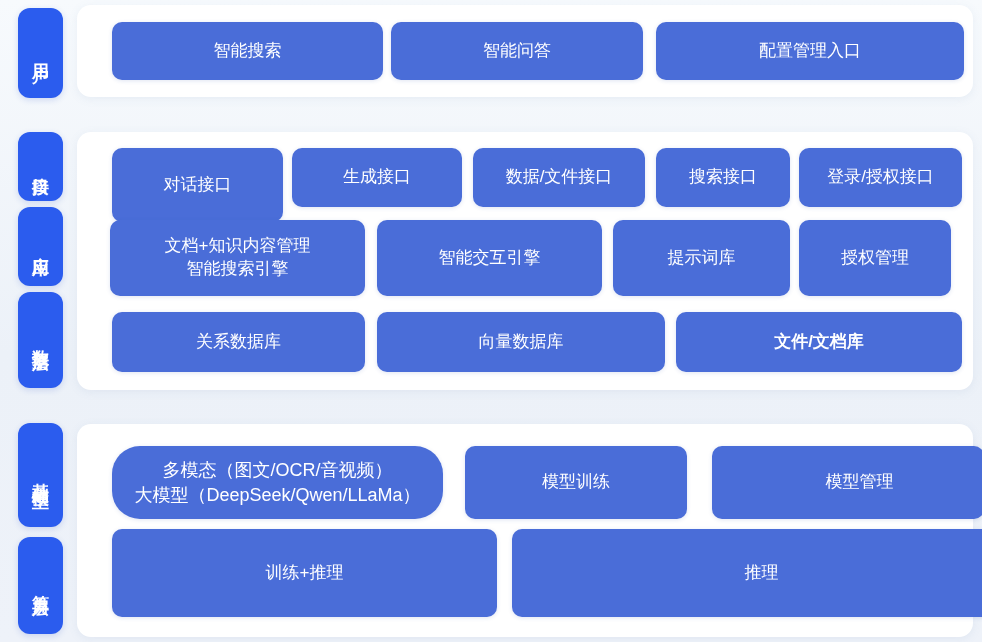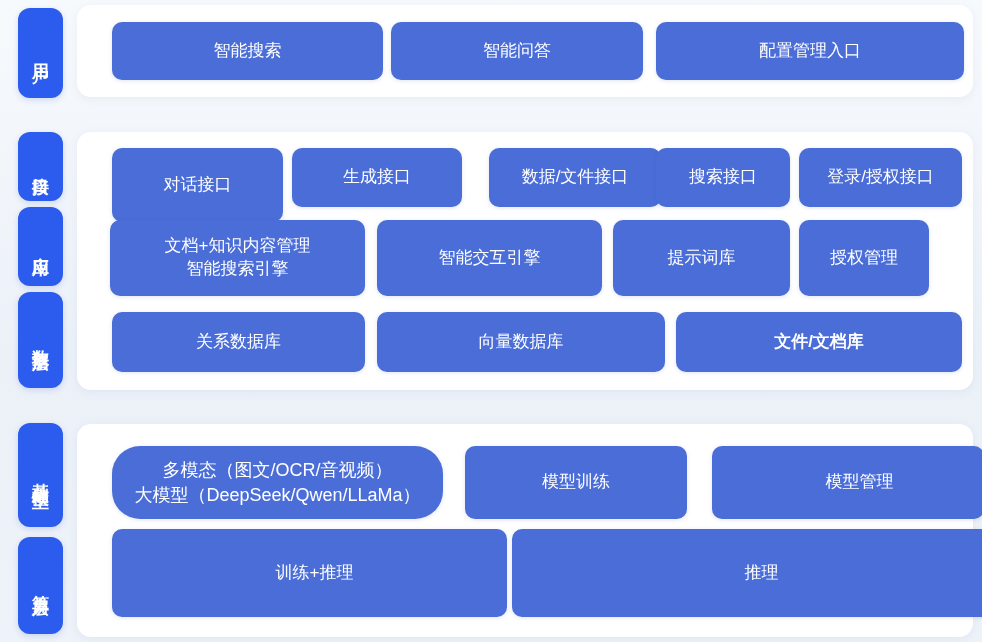--- a/index.html
+++ b/index.html
@@ -75,39 +75,39 @@
   <div class="panel" style="top:5px;height:92px;">
     <div class="block" style="left:35px;top:17px;width:271px;height:58px;">智能搜索</div>
     <div class="block" style="left:314px;top:17px;width:252px;height:58px;">智能问答</div>
     <div class="block" style="left:579px;top:17px;width:308px;height:58px;">配置管理入口</div>
   </div>
 
   <div class="panel" style="top:132px;height:258px;">
 
     <div class="block" style="left:35px;top:16px;width:171px;height:74px;">对话接口</div>
     <div class="block" style="left:215px;top:16px;width:170px;height:59px;">生成接口</div>
-    <div class="block" style="left:412px;top:16px;width:172px;height:59px;">数据/文件接口</div>
+    <div class="block" style="left:396px;top:16px;width:172px;height:59px;">数据/文件接口</div>
     <div class="block" style="left:579px;top:16px;width:134px;height:59px;">搜索接口</div>
     <div class="block" style="left:722px;top:16px;width:163px;height:59px;">登录/授权接口</div>
 
     <div class="block" style="left:33px;top:88px;width:255px;height:76px;">文档+知识内容管理
 智能搜索引擎</div>
     <div class="block" style="left:300px;top:88px;width:225px;height:76px;">智能交互引擎</div>
     <div class="block" style="left:536px;top:88px;width:177px;height:76px;">提示词库</div>
-    <div class="block" style="left:722px;top:88px;width:130px;height:76px;">授权管理</div>
+    <div class="block" style="left:722px;top:88px;width:152px;height:76px;">授权管理</div>
 
     <div class="block" style="left:35px;top:180px;width:253px;height:60px;">关系数据库</div>
     <div class="block" style="left:300px;top:180px;width:288px;height:60px;">向量数据库</div>
     <div class="block" style="left:599px;top:180px;width:286px;height:60px;font-weight:bold;">文件/文档库</div>
   </div>
 
   <div class="panel" style="top:424px;height:213px;">
 
     <div class="block big" style="left:35px;top:22px;width:331px;height:73px;">多模态（图文/OCR/音视频）
 大模型（DeepSeek/Qwen/LLaMa）</div>
     <div class="block" style="left:388px;top:22px;width:222px;height:73px;">模型训练</div>
     <div class="block" style="left:635px;top:22px;width:249px;height:73px;padding-left:23px;">模型管理</div>
 
-    <div class="block" style="left:35px;top:105px;width:385px;height:88px;padding-left:10px;">训练+推理</div>
+    <div class="block" style="left:35px;top:105px;width:385px;height:88px;">训练+推理</div>
     <div class="block" style="left:435px;top:105px;width:499px;height:88px;text-align:center;">推理</div>
   </div>
 
 </div>
 
 </body></html>

